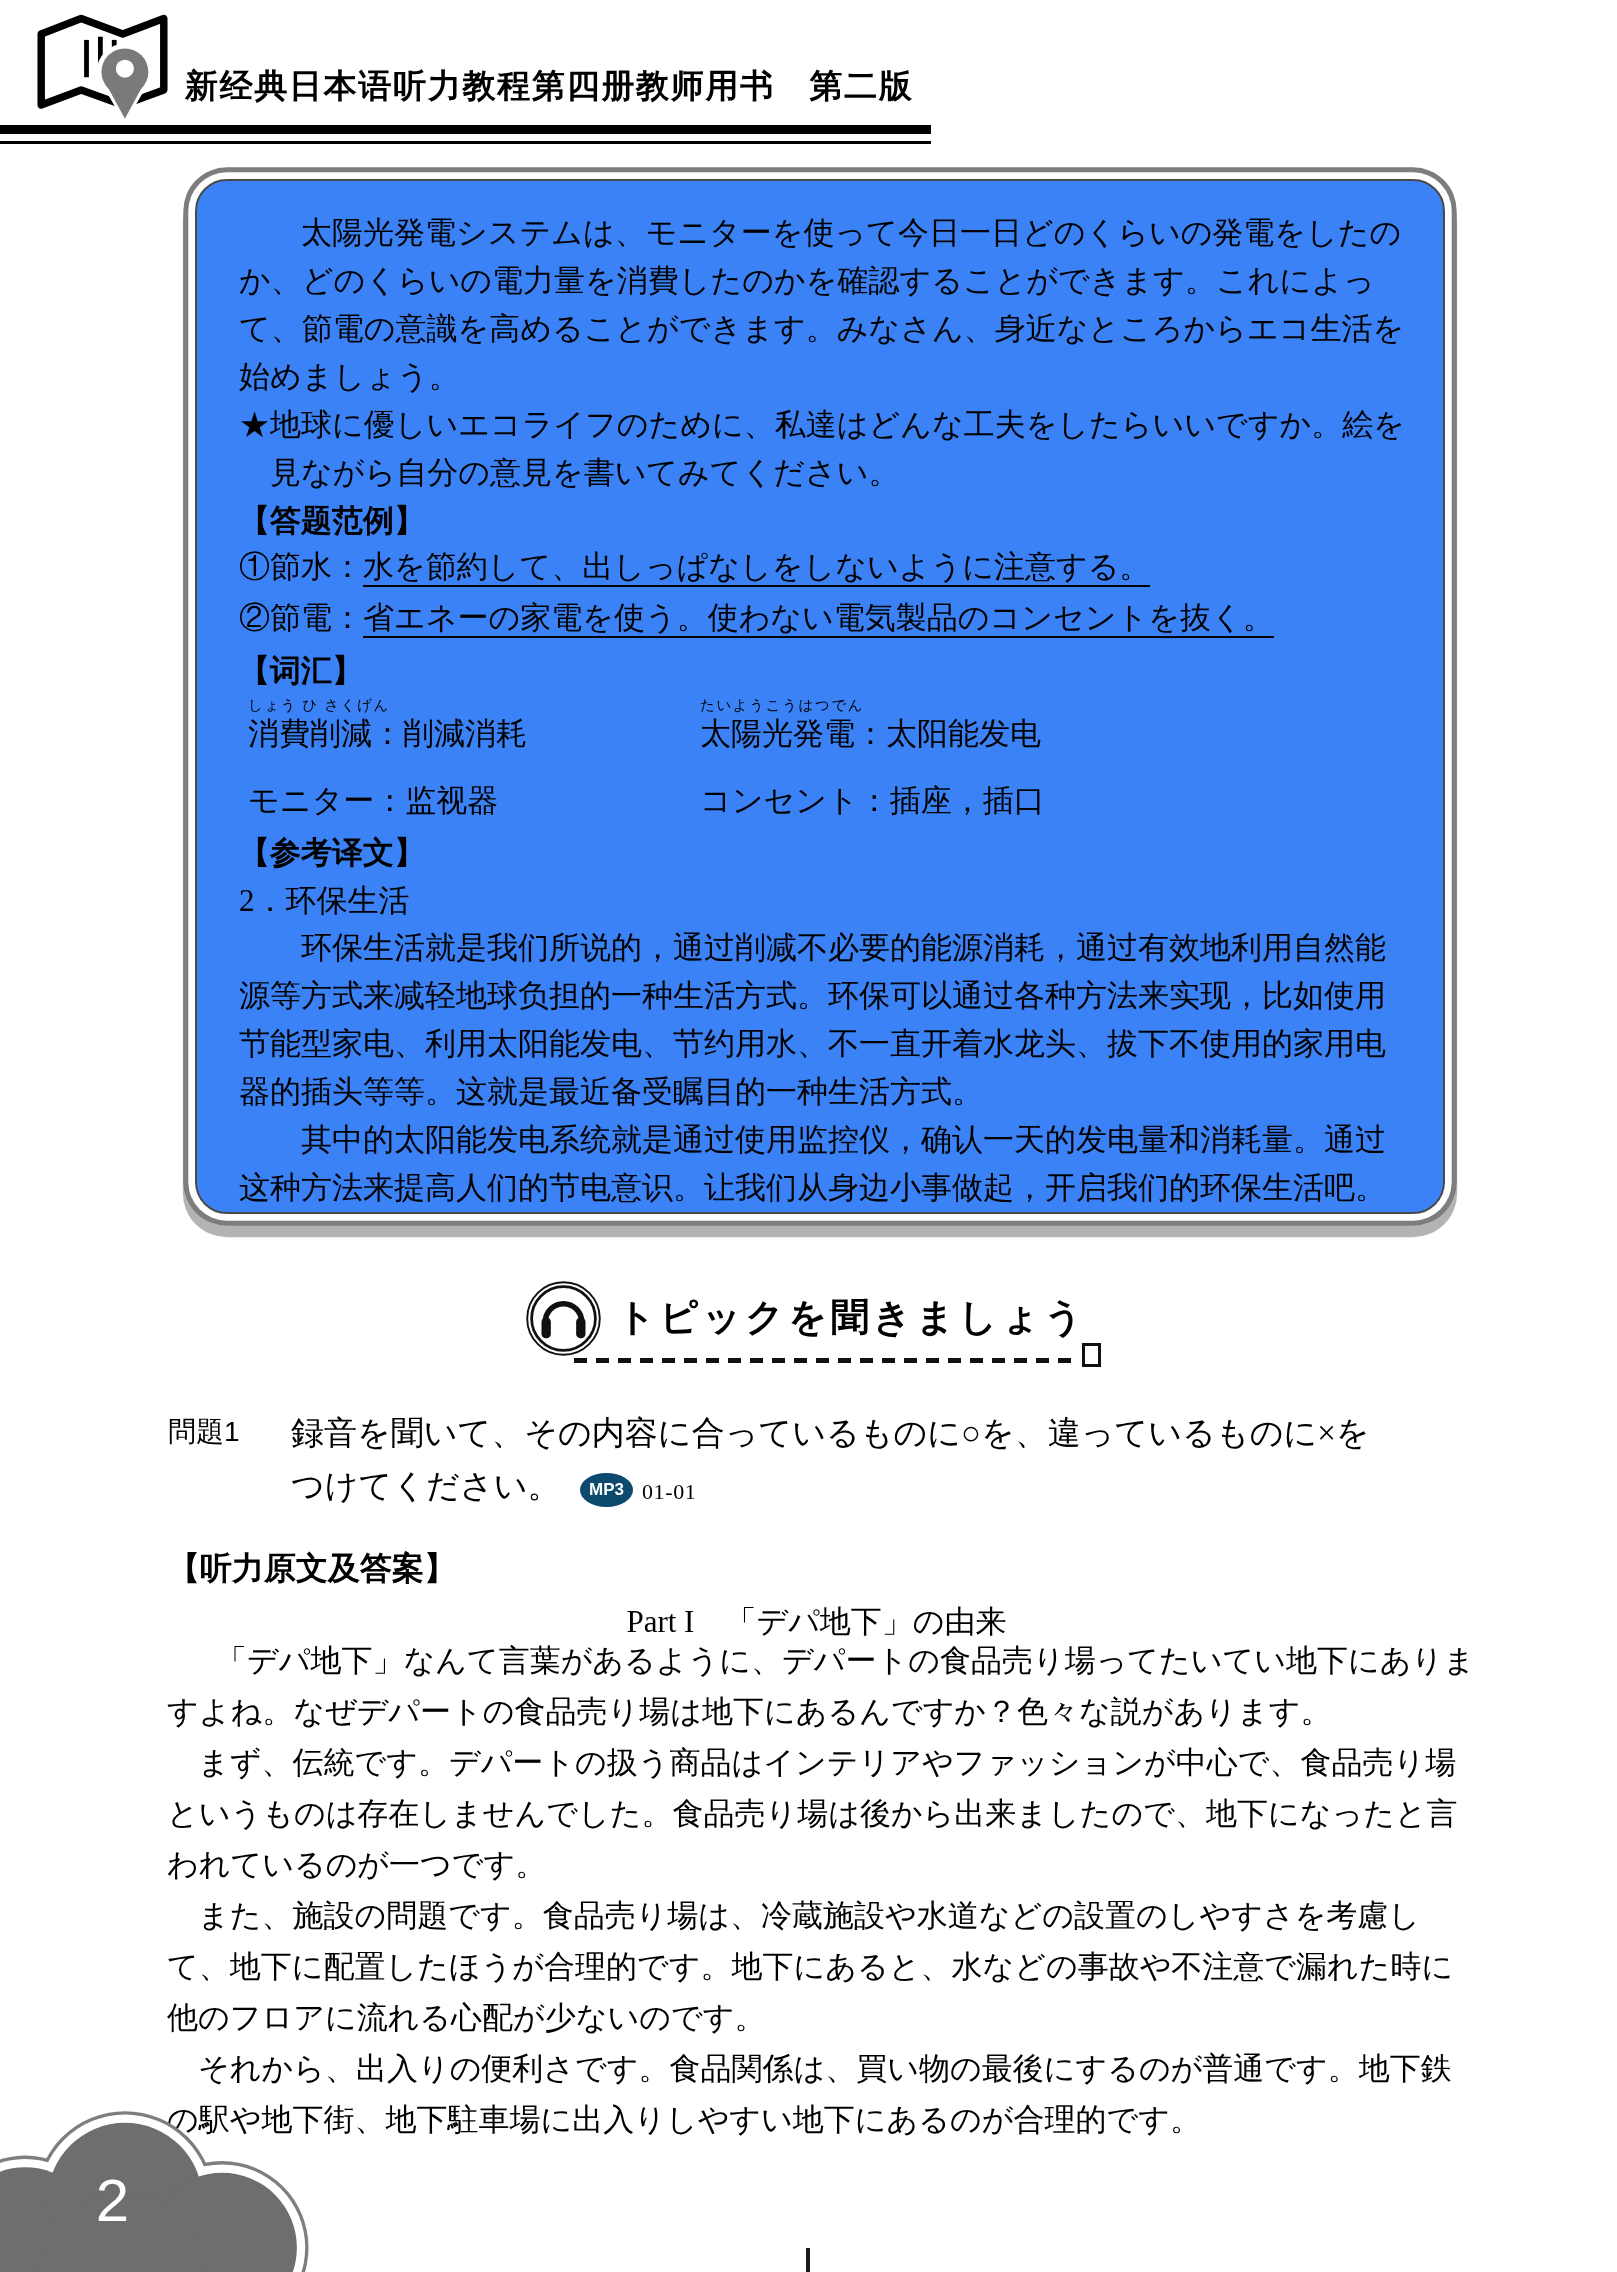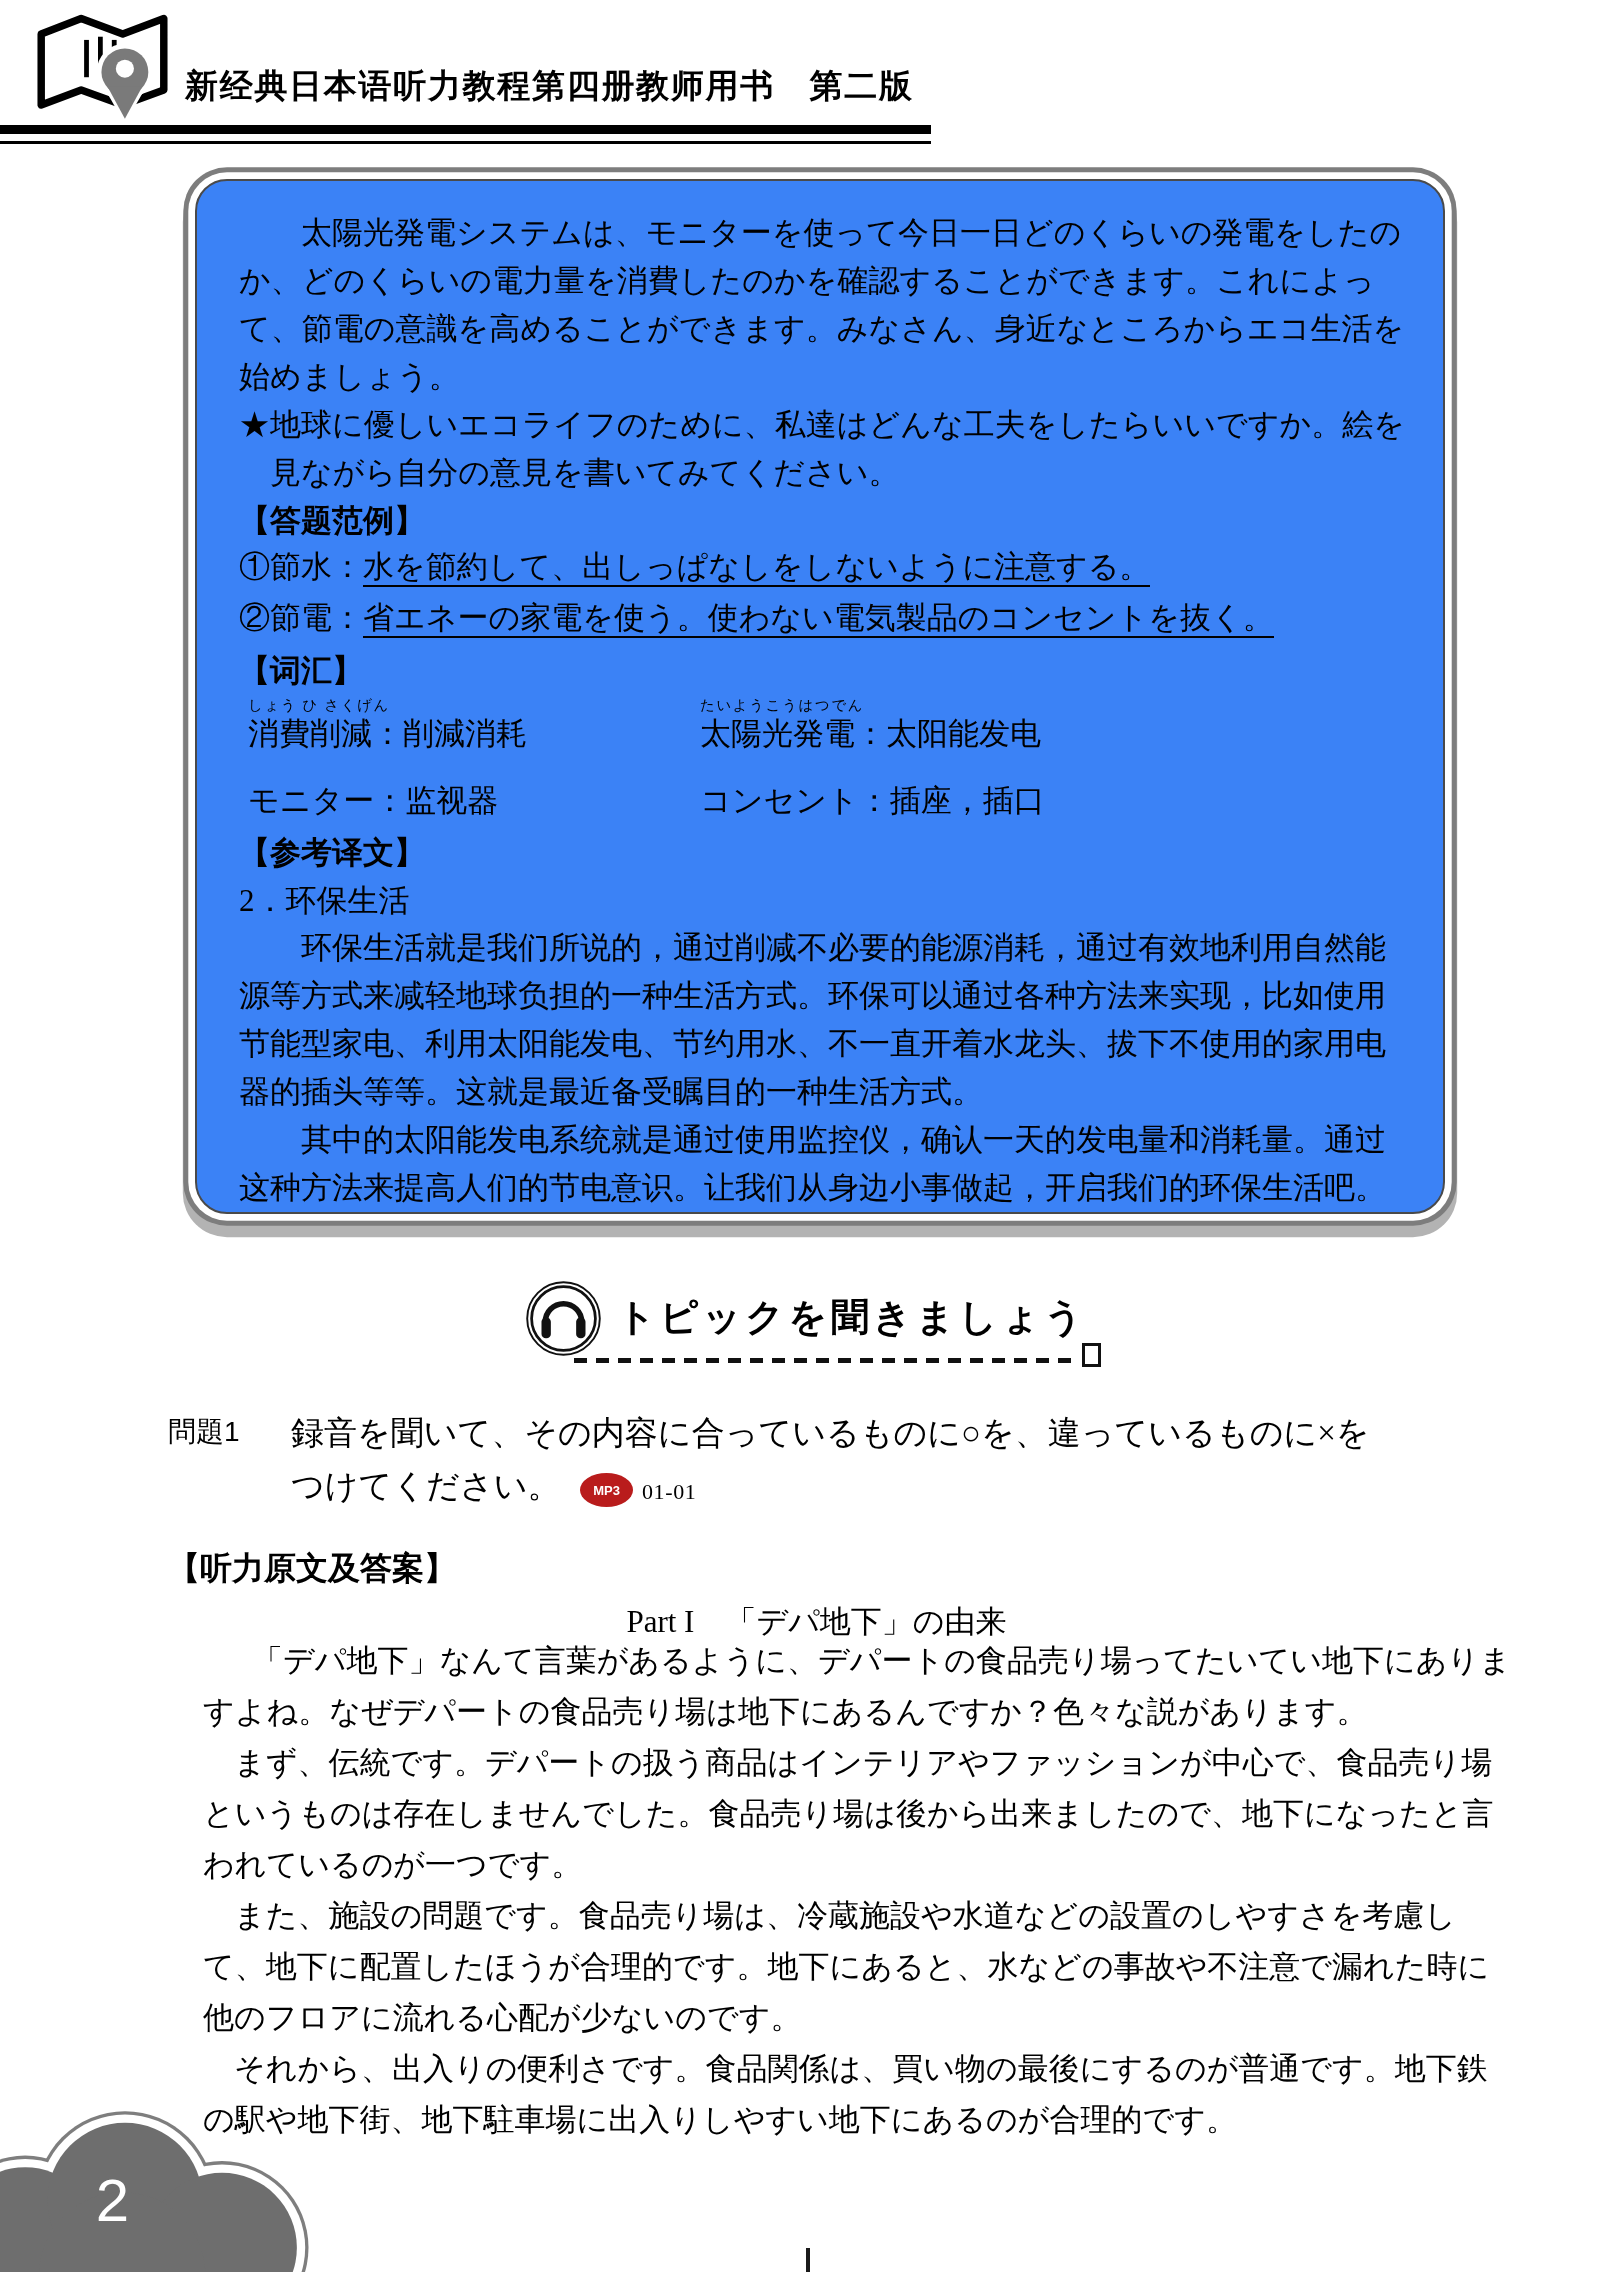--- a/index.html
+++ b/index.html
@@ -60,34 +60,34 @@
                   background:repeating-linear-gradient(to right,#111 0 13.3px,transparent 13.3px 22px); }
   .topic-square { position:absolute; left:1082px; top:1343px; width:13.3px; height:18px;
                   border:3.9px solid #111; background:#fff; }
 
   
   .task-label { position:absolute; left:168px; top:1413px; font-family:"Liberation Sans","DejaVu Sans",sans-serif; font-size:28px; }
   .task-line1 { position:absolute; left:291px; top:1411px; font-size:33px; white-space:nowrap; }
   .task-line2 { position:absolute; left:291px; top:1464px; font-size:33px; white-space:nowrap; }
   .mp3-badge  {
     position:absolute; left:580px; top:1473px; width:53px; height:34px; border-radius:50%;
-    background:#b91c1c; color:#fff;
-    font-family:"Liberation Sans","DejaVu Sans",sans-serif; font-weight:bold; font-size:13px;
+    background:#0c4a6e; color:#fff;
+    font-family:"Liberation Sans","DejaVu Sans",sans-serif; font-weight:bold; font-size:17px;
     display:flex; align-items:center; justify-content:center;
   }
   .track { position:absolute; left:642px; top:1479px; font-size:22px; letter-spacing:0.6px; }
 
   
   .tr-head {
     position:absolute; left:168px; top:1547px;
     font-family:"Liberation Sans","DejaVu Sans",sans-serif; font-weight:bold; font-size:32px;
   }
   .part-title { position:absolute; left:167px; top:1601px; width:1299px; text-align:center; font-size:31px; }
   .tr-body    { position:absolute; left:167px; top:1635px; width:1316px; font-size:31px; }
-  .tr-line    { height:51px; line-height:51px; white-space:nowrap;margin-left:36px; }
+  .tr-line    { height:51px; line-height:51px; white-space:nowrap; }
   .tind1      { padding-left:31px; }
   .tind15     { padding-left:49px; }
 
   
   .cloud    { position:absolute; left:0; top:2109px; width:311px; height:163px; }
   .page-num {
     position:absolute; left:79px; top:2166px; width:67px; text-align:center;
     font-family:"Liberation Sans","DejaVu Sans",sans-serif; font-size:60px; color:#fff;
   }
   .bottom-tick { position:absolute; left:806px; top:2248px; width:3.9px; height:24.4px; background:#1a1a1a; }

